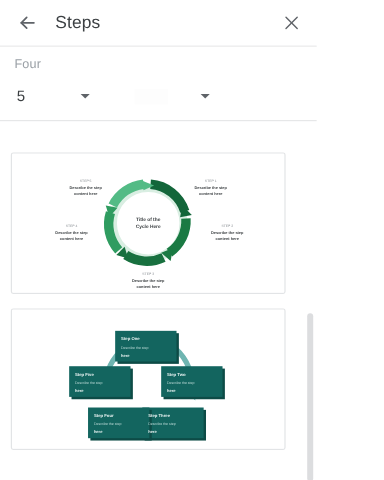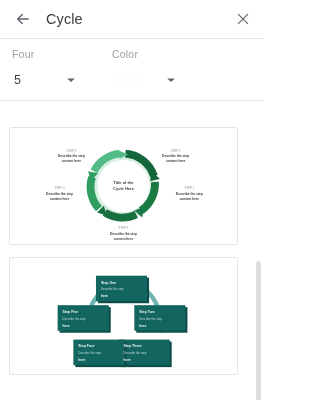--- a/index.html
+++ b/index.html
@@ -148,35 +148,34 @@
 </head>
 <body>
 
 <div class="header">
   <div class="icon-btn">
     <svg width="18" height="18" viewBox="0 0 24 24" fill="none" stroke="#5f6368" stroke-width="1.9" stroke-linecap="round" stroke-linejoin="round">
       <path d="M19 12H5"></path>
       <path d="M11 18l-6-6 6-6"></path>
     </svg>
   </div>
-  <div class="header-title">Cycle</div>
+  <div class="header-title">Steps</div>
   <div class="icon-btn">
     <svg width="14" height="14" viewBox="0 0 24 24" fill="none" stroke="#5f6368" stroke-width="2" stroke-linecap="round">
       <path d="M4 4l16 16"></path>
       <path d="M20 4L4 20"></path>
     </svg>
   </div>
 </div>
 
 <div class="divider"></div>
 
 <div class="controls">
   <div class="ctrl-row-labels">
     <div class="ctrl-label-steps">Four</div>
-    <div class="ctrl-label-color">Color</div>
   </div>
   <div class="ctrl-row-fields">
     <div class="select select-steps">
       <span class="select-value">5</span>
       <span class="chev">
         <svg width="10" height="10" viewBox="0 0 10 10">
           <path d="M1.2 3.4 L5 7 L8.8 3.4 Z" fill="#5f6368"></path>
         </svg>
       </span>
     </div>

